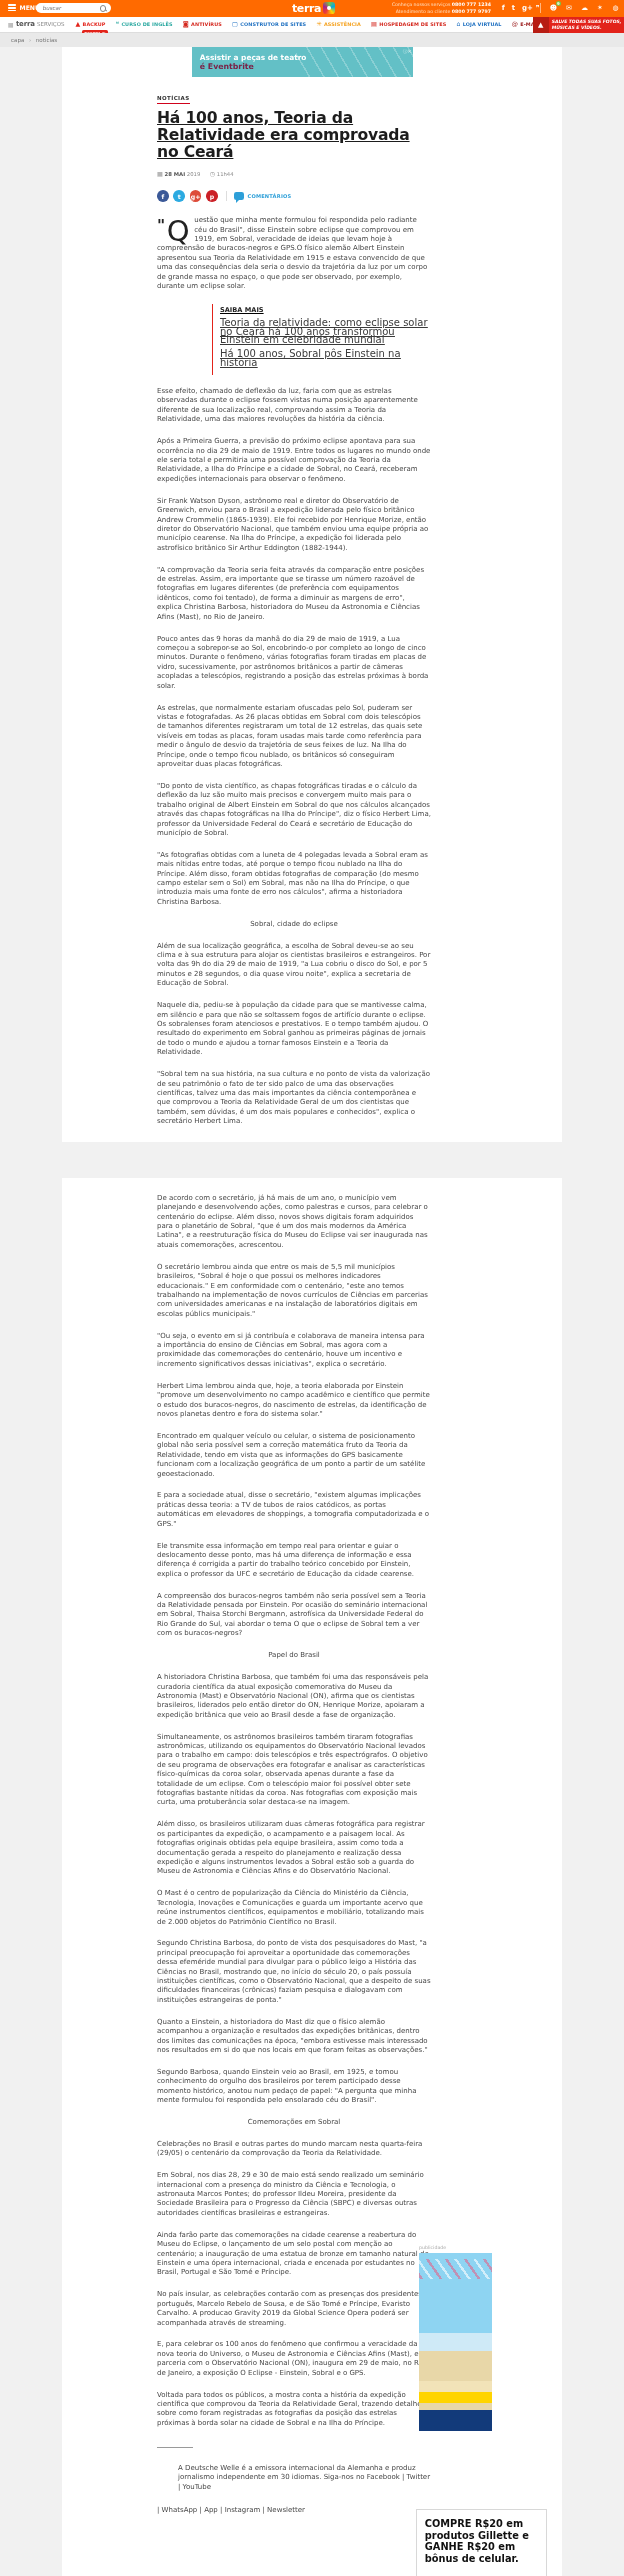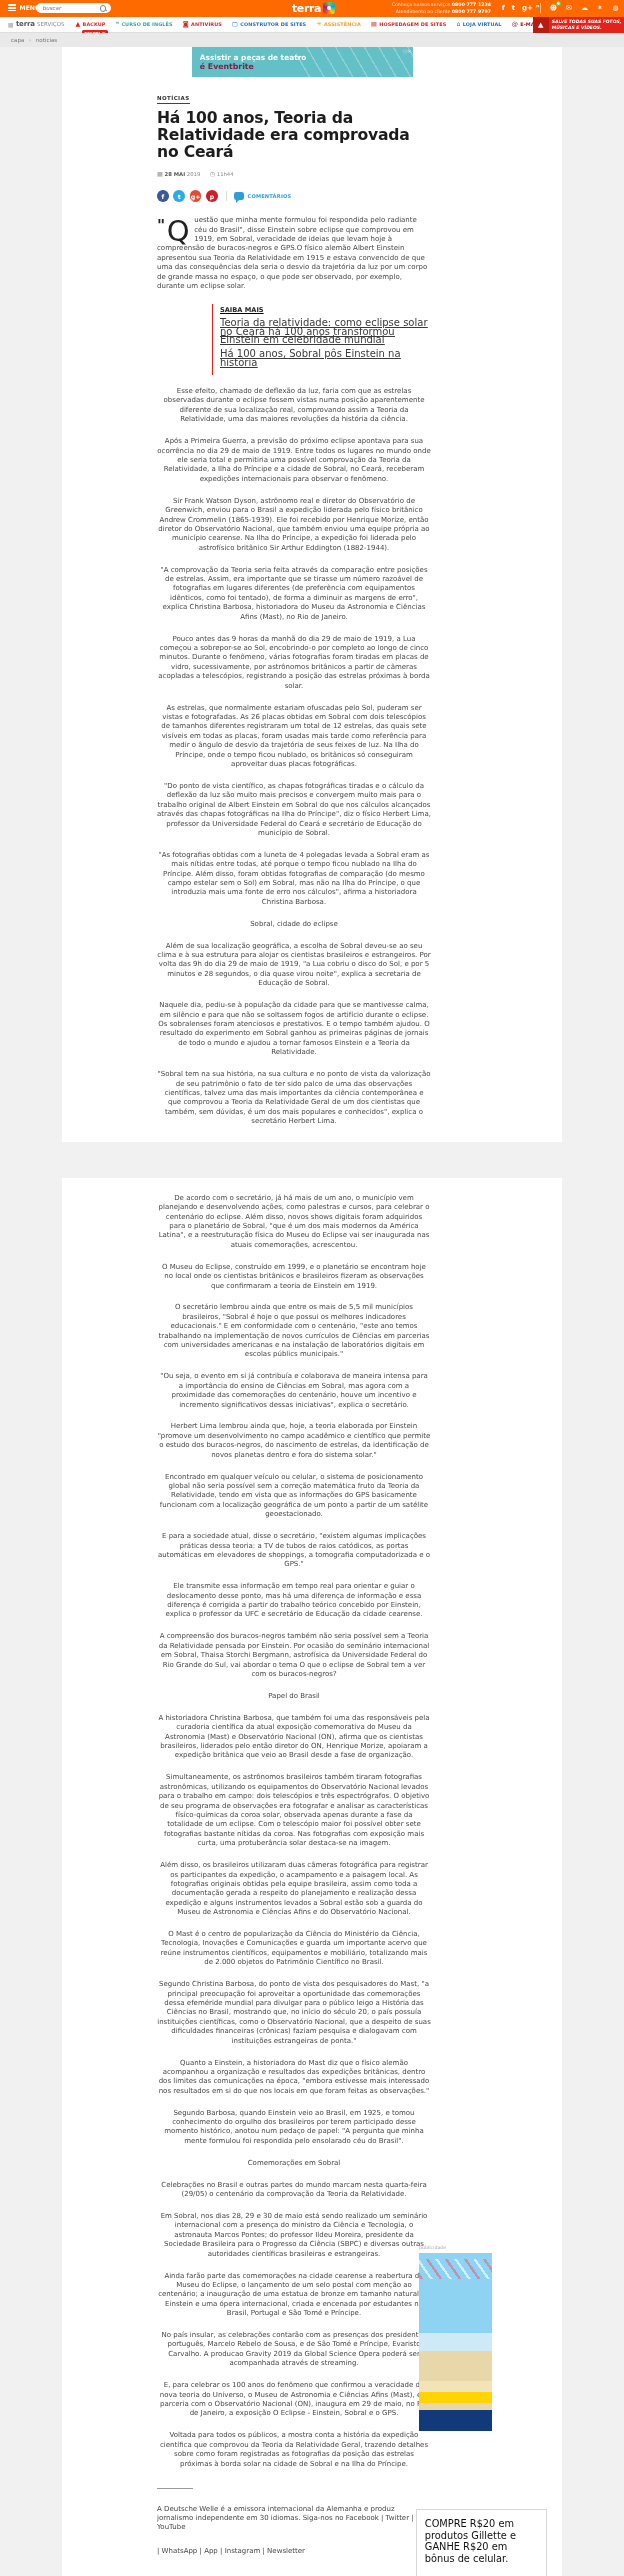--- a/index.html
+++ b/index.html
@@ -49,56 +49,56 @@
   .card{position:absolute;left:62px;top:47px;width:500px;height:2529px;background:#fff;overflow:hidden;}
   .top-ad{position:absolute;left:130px;top:0;width:221px;height:30px;background:#63c0c6;overflow:hidden;cursor:pointer;}
   .top-ad .l1{color:#fff;font-size:7.4px;font-weight:bold;margin:5.5px 0 0 7.8px;}
   .top-ad .l2{color:#7a2248;font-size:7.8px;font-weight:bold;margin:0.8px 0 0 7.8px;}
   .ad-x{position:absolute;right:1.6px;top:0.8px;color:#eef7f7;font-size:4.7px;opacity:.8;cursor:pointer;}
   .confetti{position:absolute;right:0;top:0;width:117px;height:30px;background:
     repeating-linear-gradient(60deg,transparent 0 11px,rgba(255,255,255,.25) 11px 12.5px);}
 
   .article{position:relative;margin:41px 0 0 95px;width:274px;}
   .cat{display:inline-block;font-size:5.5px;font-weight:bold;color:#333;letter-spacing:0.4px;border-bottom:1.6px solid #d0021b;padding-bottom:1.6px;}
-  h1.title{font-size:15.6px;line-height:17px;font-weight:bold;color:#1d1d1d;margin:6.2px 0 0 0;max-width:266px;letter-spacing:-0.2px;}
+  h1.title{font-size:15.6px;line-height:17px;font-weight:bold;color:#1d1d1d;margin:6.2px 0 0 0;max-width:266px;letter-spacing:-0.2px;text-decoration:underline;}
   .meta{display:flex;align-items:center;gap:9.4px;margin-top:9.4px;font-size:5.3px;color:#888;}
   .meta .mi{font-size:6.2px;color:#999;}
   .meta b{color:#555;}
   .share{display:flex;align-items:center;gap:4.7px;margin-top:13.3px;}
   .sbtn{width:11.7px;height:11.7px;border-radius:50%;color:#fff;font-size:6.2px;font-weight:bold;display:flex;align-items:center;justify-content:center;cursor:pointer;}
   .vsep{width:0.8px;height:10.2px;background:#ddd;margin:0 3.1px;}
   .cmt{display:flex;align-items:center;gap:3.1px;cursor:pointer;}
   .cmt-bubble{width:10.2px;height:7.8px;border-radius:2.3px;background:#2d9fd8;position:relative;}
   .cmt-bubble:after{content:"";position:absolute;left:1.6px;top:7px;border:2.3px solid transparent;border-top-color:#2d9fd8;border-left-color:#2d9fd8;}
   .cmt-lbl{font-size:5.1px;font-weight:bold;color:#2d9fd8;letter-spacing:0.2px;}
 
   .lead{margin-top:14px;font-size:7px;line-height:9.4px;color:#474747;}
   .qmark{float:left;font-size:15.6px;font-weight:bold;color:#222;line-height:20.3px;margin-right:1.6px;}
   .dropcap{float:left;font-size:29px;line-height:26.6px;font-weight:normal;color:#222;margin:1.6px 4.7px 0 0;}
 
   .saiba{border-left:1.6px solid #e2231a;margin:12.5px 0 12.5px 55px;padding:1.6px 0 1.6px 7px;text-decoration:underline;}
   .saiba-title{font-size:6.6px;font-weight:bold;color:#222;margin-bottom:5.5px;}
   .saiba a{display:block;font-size:10px;line-height:8.6px;color:#3a3a3a;text-decoration:underline;margin-bottom:5.5px;cursor:pointer;}
 
-  .para{font-size:7px;line-height:9.4px;color:#474747;margin:12.5px 0;text-align:center;}
+  .para{font-size:7px;line-height:9.4px;color:#474747;margin:12.5px 0;}
   .subhead{font-size:7px;line-height:9.4px;color:#474747;margin:12.5px 0;text-align:center;}
   .ad-slot{width:500px;height:36px;background:#f1f1f1;margin:15.6px 0 15.6px -95px;}
 
   .foot-div{width:36px;border-top:0.8px solid #9a9a9a;margin:19px 0 15.6px 0;}
-  .about{font-size:7px;line-height:9.4px;color:#474747;}
+  .about{font-size:7px;line-height:9.4px;color:#474747;margin-left:21px;}
   .about a{color:#474747;text-decoration:none;cursor:pointer;}
   .links-row{font-size:7px;color:#474747;margin-top:14px;}
   .links-row a{color:#474747;text-decoration:none;cursor:pointer;}
 
   
   .pub-label{position:absolute;left:357px;top:2198px;font-size:4.7px;color:#aaa;}
   .rail-ad{position:absolute;left:357px;top:2206px;width:73px;height:178px;overflow:hidden;cursor:pointer;background:linear-gradient(#8ed4f2 0 45%,#cfeaf7 45% 55%,#e8d7a8 55% 72%,#f2e3b8 72% 78%,#ffd400 78% 84%,#e8d7a8 84% 88%,#123a7a 88% 100%);}
   .rail-ad .ribbon{position:absolute;left:-7.8px;top:6.2px;width:94px;height:20.3px;background:repeating-linear-gradient(55deg,rgba(255,255,255,.6) 0 2.3px,transparent 2.3px 7.8px,rgba(240,80,120,.5) 7.8px 10.2px,transparent 10.2px 15.6px);}
   .gil-ad{position:absolute;left:354px;top:2462px;width:131px;border:0.8px solid #d8d8d8;background:#fff;padding:7.8px;box-sizing:border-box;height:156px;cursor:pointer;}
-  .gil-ad .txt{font-size:9.8px;line-height:11.7px;font-weight:normal;color:#111;}
+  .gil-ad .txt{font-size:9.8px;line-height:11.7px;font-weight:bold;color:#111;}
 </style>
 </head>
 <body>
 
 <div id="page">
 
   <div class="topbar">
     <div class="menu-btn">
       <span class="burger">
           <i></i>
@@ -240,21 +240,20 @@
           <p class="para">Pouco antes das 9 horas da manhã do dia 29 de maio de 1919, a Lua começou a sobrepor-se ao Sol, encobrindo-o por completo ao longo de cinco minutos. Durante o fenômeno, várias fotografias foram tiradas em placas de vidro, sucessivamente, por astrônomos britânicos a partir de câmeras acopladas a telescópios, registrando a posição das estrelas próximas à borda solar.</p>
           <p class="para">As estrelas, que normalmente estariam ofuscadas pelo Sol, puderam ser vistas e fotografadas. As 26 placas obtidas em Sobral com dois telescópios de tamanhos diferentes registraram um total de 12 estrelas, das quais sete visíveis em todas as placas, foram usadas mais tarde como referência para medir o ângulo de desvio da trajetória de seus feixes de luz. Na Ilha do Príncipe, onde o tempo ficou nublado, os britânicos só conseguiram aproveitar duas placas fotográficas.</p>
           <p class="para">"Do ponto de vista científico, as chapas fotográficas tiradas e o cálculo da deflexão da luz são muito mais precisos e convergem muito mais para o trabalho original de Albert Einstein em Sobral do que nos cálculos alcançados através das chapas fotográficas na Ilha do Príncipe", diz o físico Herbert Lima, professor da Universidade Federal do Ceará e secretário de Educação do município de Sobral.</p>
           <p class="para">"As fotografias obtidas com a luneta de 4 polegadas levada a Sobral eram as mais nítidas entre todas, até porque o tempo ficou nublado na Ilha do Príncipe. Além disso, foram obtidas fotografias de comparação (do mesmo campo estelar sem o Sol) em Sobral, mas não na Ilha do Príncipe, o que introduzia mais uma fonte de erro nos cálculos", afirma a historiadora Christina Barbosa.</p>
           <p class="subhead">Sobral, cidade do eclipse</p>
           <p class="para">Além de sua localização geográfica, a escolha de Sobral deveu-se ao seu clima e à sua estrutura para alojar os cientistas brasileiros e estrangeiros. Por volta das 9h do dia 29 de maio de 1919, "a Lua cobriu o disco do Sol, e por 5 minutos e 28 segundos, o dia quase virou noite", explica a secretaria de Educação de Sobral.</p>
           <p class="para">Naquele dia, pediu-se à população da cidade para que se mantivesse calma, em silêncio e para que não se soltassem fogos de artifício durante o eclipse. Os sobralenses foram atenciosos e prestativos. E o tempo também ajudou. O resultado do experimento em Sobral ganhou as primeiras páginas de jornais de todo o mundo e ajudou a tornar famosos Einstein e a Teoria da Relatividade.</p>
           <p class="para">"Sobral tem na sua história, na sua cultura e no ponto de vista da valorização de seu patrimônio o fato de ter sido palco de uma das observações científicas, talvez uma das mais importantes da ciência contemporânea e que comprovou a Teoria da Relatividade Geral de um dos cientistas que também, sem dúvidas, é um dos mais populares e conhecidos", explica o secretário Herbert Lima.</p>
           <div class="ad-slot"></div>
           <p class="para">De acordo com o secretário, já há mais de um ano, o município vem planejando e desenvolvendo ações, como palestras e cursos, para celebrar o centenário do eclipse. Além disso, novos shows digitais foram adquiridos para o planetário de Sobral, "que é um dos mais modernos da América Latina", e a reestruturação física do Museu do Eclipse vai ser inaugurada nas atuais comemorações, acrescentou.</p>
-          <p class="para">O Museu do Eclipse, construído em 1999, e o planetário se encontram hoje no local onde os cientistas britânicos e brasileiros fizeram as observações que confirmaram a teoria de Einstein em 1919.</p>
           <p class="para">O secretário lembrou ainda que entre os mais de 5,5 mil municípios brasileiros, "Sobral é hoje o que possui os melhores indicadores educacionais." E em conformidade com o centenário, "este ano temos trabalhando na implementação de novos currículos de Ciências em parcerias com universidades americanas e na instalação de laboratórios digitais em escolas públics municipais."</p>
           <p class="para">"Ou seja, o evento em si já contribuía e colaborava de maneira intensa para a importância do ensino de Ciências em Sobral, mas agora com a proximidade das comemorações do centenário, houve um incentivo e incremento significativos dessas iniciativas", explica o secretário.</p>
           <p class="para">Herbert Lima lembrou ainda que, hoje, a teoria elaborada por Einstein "promove um desenvolvimento no campo acadêmico e científico que permite o estudo dos buracos-negros, do nascimento de estrelas, da identificação de novos planetas dentro e fora do sistema solar."</p>
           <p class="para">Encontrado em qualquer veículo ou celular, o sistema de posicionamento global não seria possível sem a correção matemática fruto da Teoria da Relatividade, tendo em vista que as informações do GPS basicamente funcionam com a localização geográfica de um ponto a partir de um satélite geoestacionado.</p>
           <p class="para">E para a sociedade atual, disse o secretário, "existem algumas implicações práticas dessa teoria: a TV de tubos de raios catódicos, as portas automáticas em elevadores de shoppings, a tomografia computadorizada e o GPS."</p>
           <p class="para">Ele transmite essa informação em tempo real para orientar e guiar o deslocamento desse ponto, mas há uma diferença de informação e essa diferença é corrigida a partir do trabalho teórico concebido por Einstein, explica o professor da UFC e secretário de Educação da cidade cearense.</p>
           <p class="para">A compreensão dos buracos-negros também não seria possível sem a Teoria da Relatividade pensada por Einstein. Por ocasião do seminário internacional em Sobral, Thaisa Storchi Bergmann, astrofísica da Universidade Federal do Rio Grande do Sul, vai abordar o tema O que o eclipse de Sobral tem a ver com os buracos-negros?</p>
           <p class="subhead">Papel do Brasil</p>
           <p class="para">A historiadora Christina Barbosa, que também foi uma das responsáveis pela curadoria científica da atual exposição comemorativa do Museu da Astronomia (Mast) e Observatório Nacional (ON), afirma que os cientistas brasileiros, liderados pelo então diretor do ON, Henrique Morize, apoiaram a expedição britânica que veio ao Brasil desde a fase de organização.</p>
           <p class="para">Simultaneamente, os astrônomos brasileiros também tiraram fotografias astronômicas, utilizando os equipamentos do Observatório Nacional levados para o trabalho em campo: dois telescópios e três espectrógrafos. O objetivo de seu programa de observações era fotografar e analisar as características físico-químicas da coroa solar, observada apenas durante a fase da totalidade de um eclipse. Com o telescópio maior foi possível obter sete fotografias bastante nítidas da coroa. Nas fotografias com exposição mais curta, uma protuberância solar destaca-se na imagem.</p>

